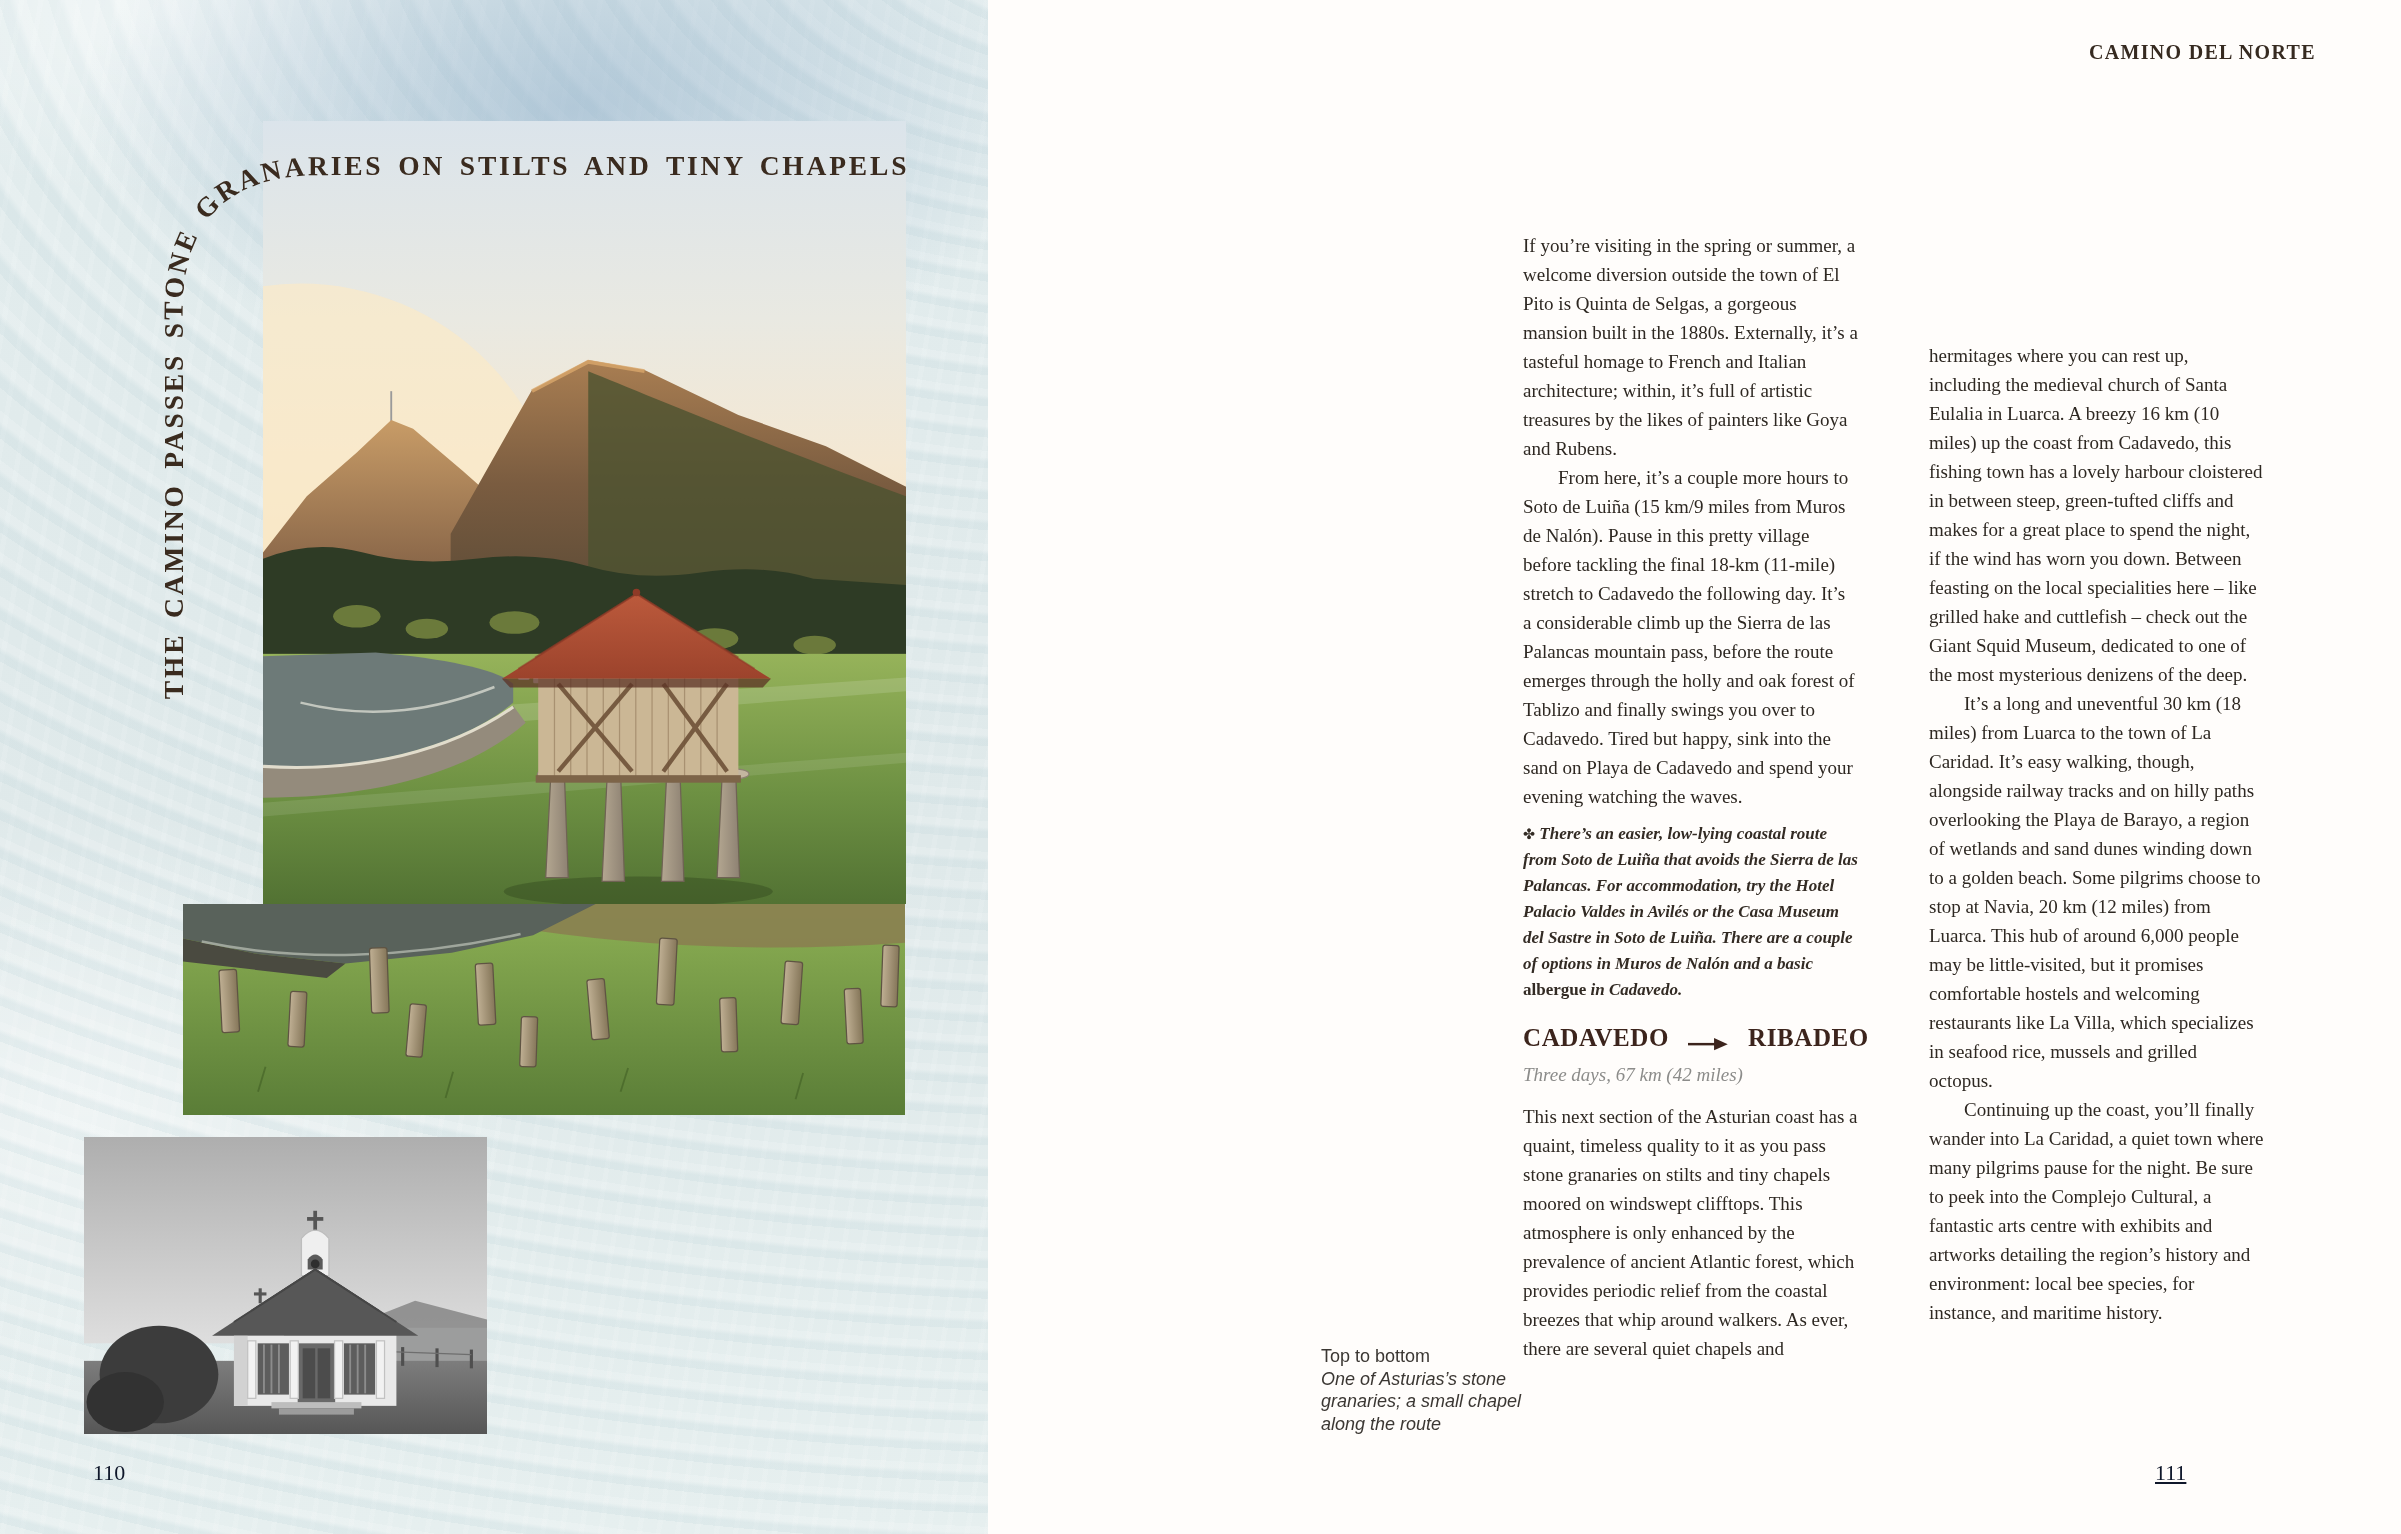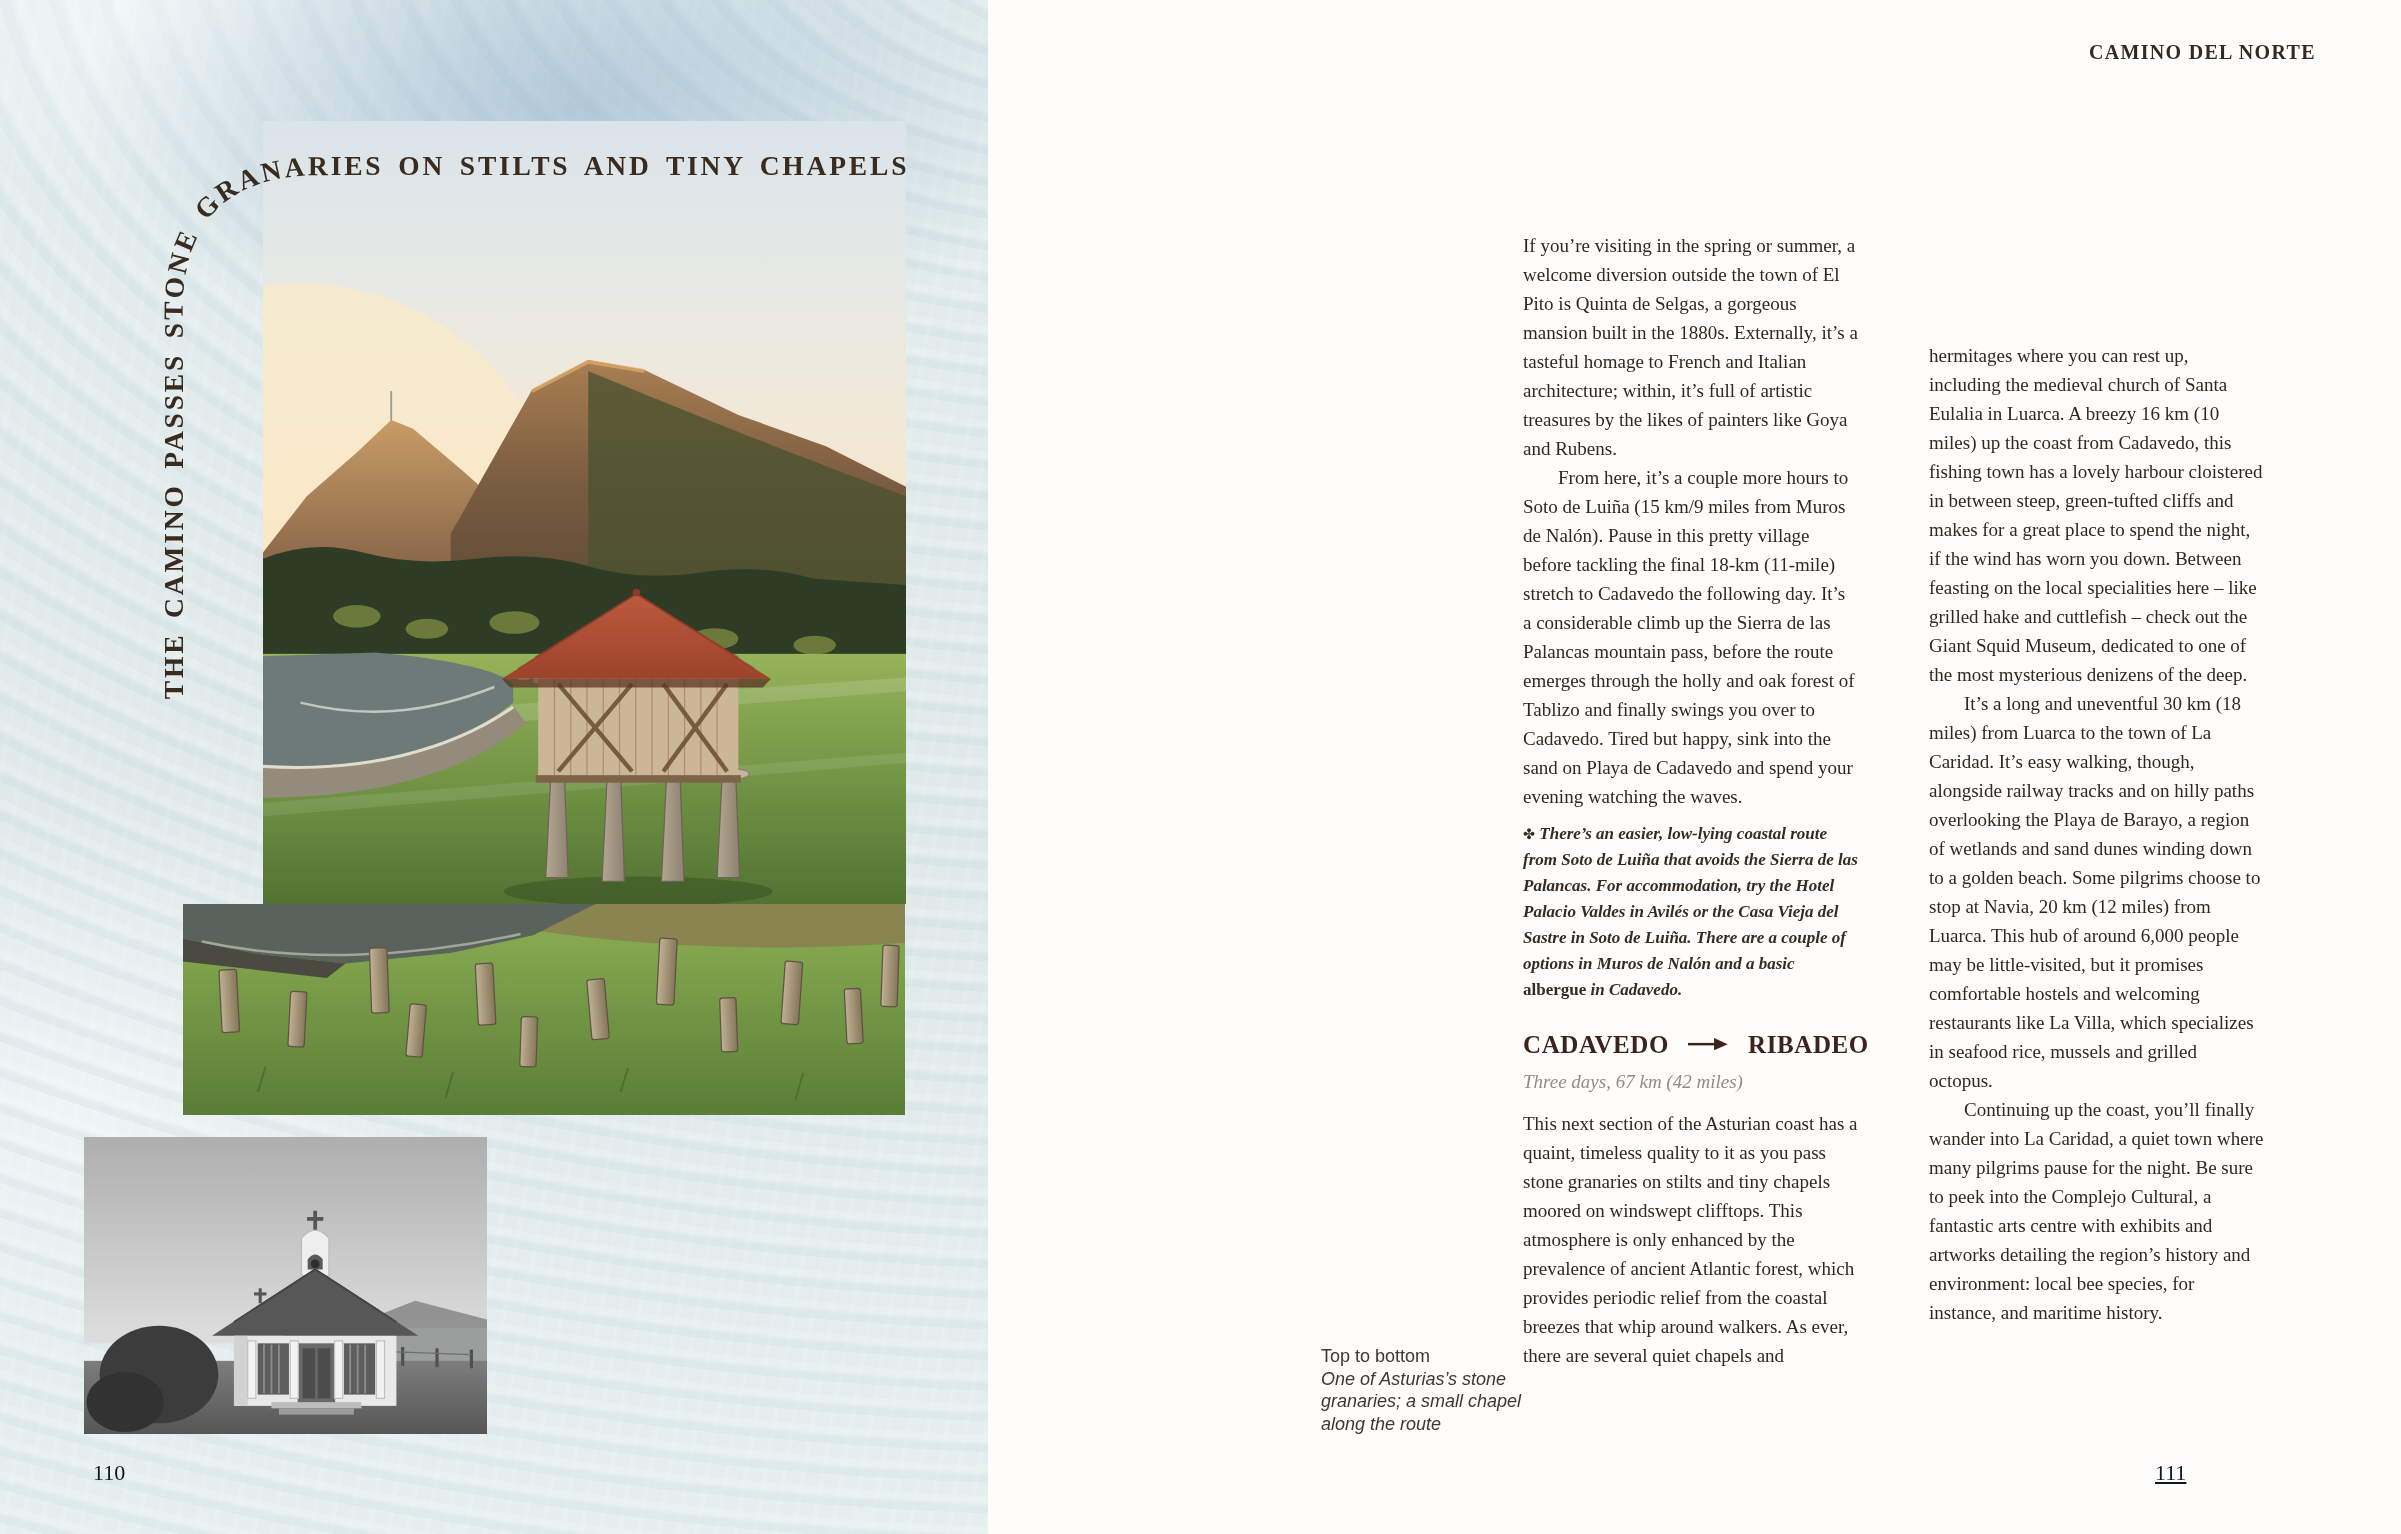--- a/index.html
+++ b/index.html
@@ -37,22 +37,22 @@
   
   .col{position:absolute;font-size:19px;line-height:29px;color:#2e2822;}
   #col1{left:1523px;top:231px;width:335px;}
   #col2{left:1929px;top:341px;width:335px;}
   .col p{margin:0;}
   p.indent{text-indent:35px;}
   .note{margin-top:10px !important;font-size:17px;line-height:26px;font-weight:bold;color:#332b24;}
   .note em{font-style:italic;}
   .note .roman{font-style:normal;}
   .note-marker{font-family:"DejaVu Sans",sans-serif;font-size:14.4px;font-weight:normal;}
-  .section-head{margin-top:27px;font-size:25px;font-weight:bold;color:#3c241c;letter-spacing:0.6px;
-                display:flex;align-items:center;gap:19px;white-space:nowrap;}
+  .section-head{margin-top:20px;font-size:25px;font-weight:bold;color:#3c241c;letter-spacing:0.6px;
+                display:flex;align-items:flex-end;gap:19px;white-space:nowrap;}
   .arrow-icon{display:inline-flex;align-items:center;}
   .arrow-icon svg{width:41px;height:16.3px;display:block;}
   .section-sub{margin-top:7.5px !important;font-style:italic;font-size:19px;color:#8c8c8a;}
   .para-after-sub{margin-top:13.8px !important;}
 
   
   .caption{position:absolute;left:1321px;top:1345px;width:206px;
            font-family:"Liberation Sans",sans-serif;font-size:18px;line-height:22.5px;color:#3b3733;}
   .caption .cap-italic{font-style:italic;}
 </style>
@@ -286,21 +286,21 @@
   </svg>
 
   <div class="folio" id="folio-left">110</div>
   <div class="folio" id="folio-right">111</div>
 
   <div class="running-head">CAMINO DEL NORTE</div>
 
   <div class="col" id="col1">
     <p>If you’re visiting in the spring or summer, a welcome diversion outside the town of El Pito is Quinta de Selgas, a gorgeous mansion built in the 1880s. Externally, it’s a tasteful homage to French and Italian architecture; within, it’s full of artistic treasures by the likes of painters like Goya and Rubens.</p>
     <p class="indent">From here, it’s a couple more hours to Soto de Luiña (15 km/9 miles from Muros de Nalón). Pause in this pretty village before tackling the final 18-km (11-mile) stretch to Cadavedo the following day. It’s a considerable climb up the Sierra de las Palancas mountain pass, before the route emerges through the holly and oak forest of Tablizo and finally swings you over to Cadavedo. Tired but happy, sink into the sand on Playa de Cadavedo and spend your evening watching the waves.</p>
-    <p class="note"><span class="note-marker">✤</span> <em>There’s an easier, low-lying coastal route from Soto de Luiña that avoids the Sierra de las Palancas. For accommodation, try the Hotel Palacio Valdes in Avilés or the Casa Vieja del Sastre in Soto de Luiña. There are a couple of options in Muros de Nalón and a basic </em><span class="roman">albergue</span><em> in Cadavedo.</em></p>
+    <p class="note"><span class="note-marker">✤</span> <em>There’s an easier, low-lying coastal route from Soto de Luiña that avoids the Sierra de las Palancas. For accommodation, try the Hotel Palacio Valdes in Avilés or the Casa Museum del Sastre in Soto de Luiña. There are a couple of options in Muros de Nalón and a basic </em><span class="roman">albergue</span><em> in Cadavedo.</em></p>
     <div class="section-head">
       <span>CADAVEDO</span>
       <span class="arrow-icon">
         <svg viewBox="0 0 66 26">
           <line x1="0" y1="13" x2="46" y2="13" stroke="#3c241c" stroke-width="4"></line>
           <path d="M42,3 L64,13 L42,23 Z" fill="#3c241c"></path>
         </svg>
       </span>
       <span>RIBADEO</span>
     </div>

